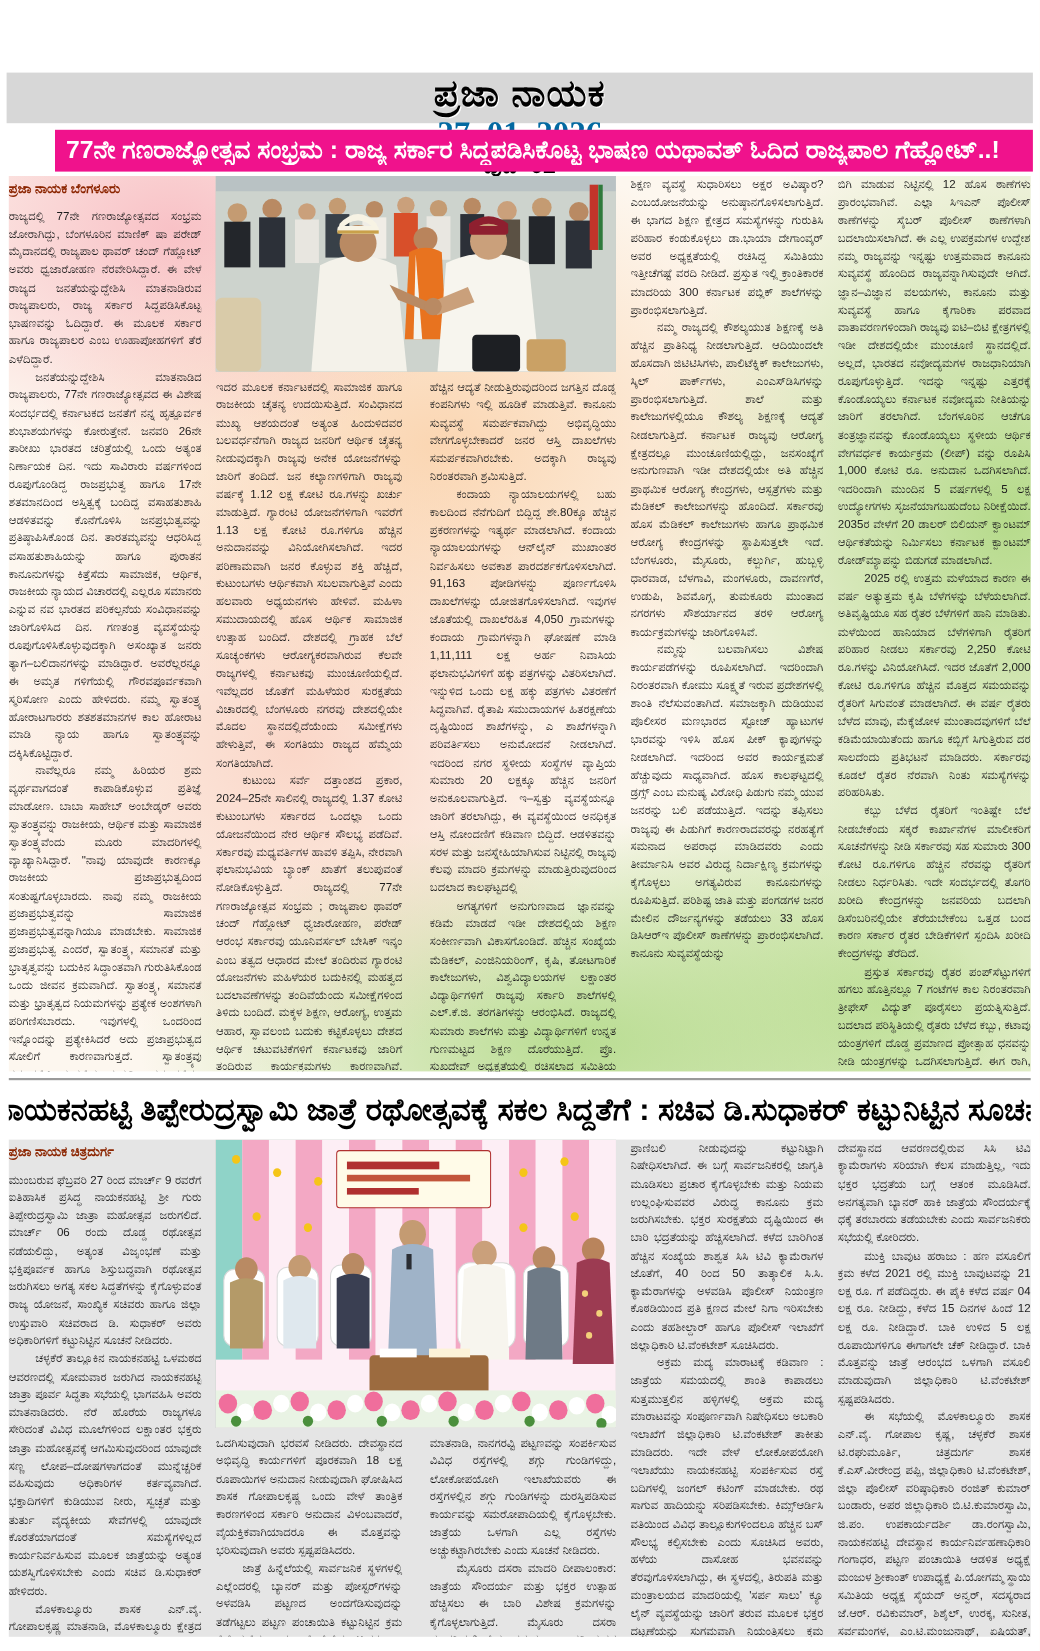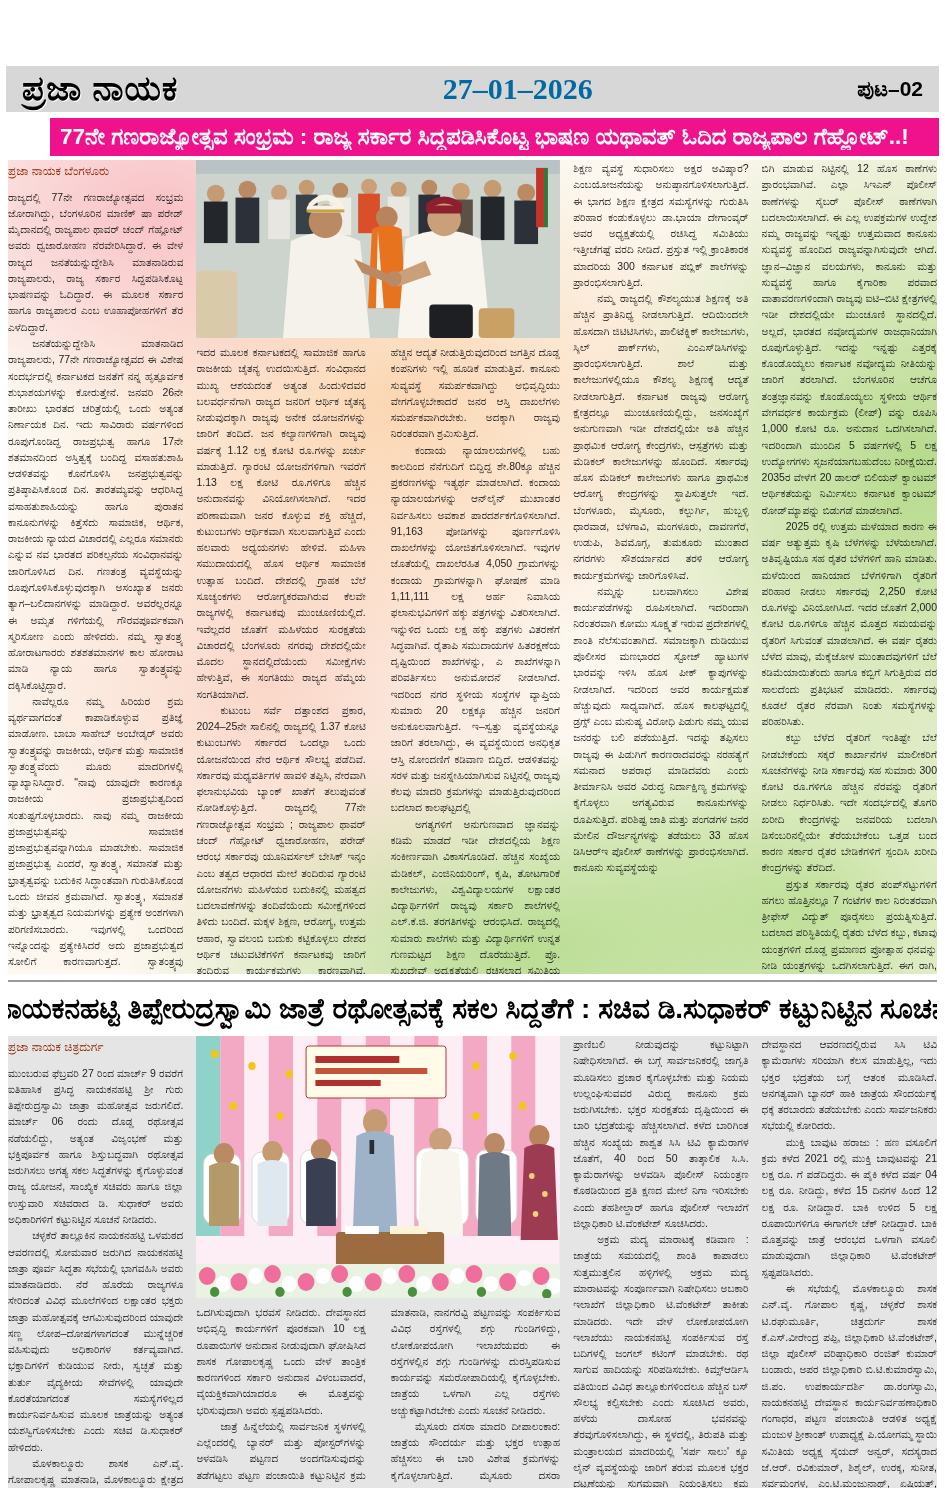--- a/index.html
+++ b/index.html
@@ -5,20 +5,21 @@
   html,body { margin:0; padding:0; background:#ffffff; }
   .page {
     position:relative; width:945px; height:1501px; overflow:hidden;
     background:#ffffff; font-family:"Liberation Sans", sans-serif; color:#1c1c1c;
   }
   
   .masthead {
     position:absolute; left:6px; right:6px; top:66px; height:46px;
     background:#d7d7d7; display:flex; align-items:center; padding:0 16px;
     box-sizing:border-box;
+    flex-direction:column;
   }
   .paper-name { font-size:34px; font-weight:bold; color:#000; letter-spacing:1px;
     text-shadow:1px 1px 0 #fff; flex:0 0 auto; }
   .date-center { flex:1 1 auto; text-align:center;
     font-family:"Liberation Serif", serif; font-size:30px; font-weight:bold; color:#0369a1; }
   .page-label { flex:0 0 auto; font-size:21px; font-weight:bold; color:#000; }
   
   .banner1 {
     position:absolute; left:6px; right:6px; top:118px; height:38px;
     background:#f0128c; color:#ffffff; display:flex; align-items:center;
@@ -40,21 +41,21 @@
   .article2 {
     position:absolute; left:8px; right:8px; top:1036px; height:452px; overflow:hidden;
     background:#e5e5e5;
   }
   .cols5 { display:grid; grid-template-columns:repeat(5,1fr); gap:13px; height:100%; }
   .colspan2 { grid-column:span 2; display:flex; flex-direction:column; }
   .inner2 { display:grid; grid-template-columns:1fr 1fr; gap:25px; flex:1 1 auto; overflow:hidden; margin-top:6px; }
   .txtcol { overflow:hidden; font-size:10.5px; line-height:1.55; text-align:justify; }
   .para { margin:0; }
   .para + .para { text-indent:2.3em; }
-  .byline { font-size:12px; font-weight:normal; color:#8b2500; margin:2px 0 8px 0; }
+  .byline { font-size:12px; font-weight:bold; color:#8b2500; margin:2px 0 8px 0; }
   
   .divider { position:absolute; left:8px; right:8px; top:980px; border-top:2px solid #9a9a9a; }
   .headline2 {
     position:absolute; left:8px; right:8px; top:986px; height:46px;
     display:flex; align-items:center; justify-content:center;
     font-size:28px; font-weight:bold; color:#000; text-align:center; white-space:nowrap; overflow:hidden;
   }
   
   .photo-frame { width:100%; overflow:hidden; background:#c9cfc9; flex:0 0 auto; }
   .photo-frame svg { display:block; width:100%; height:100%; }
@@ -309,21 +310,21 @@
                 <circle cx="232" cy="256" r="5"></circle>
                   <circle cx="306" cy="256" r="5"></circle>
                   <circle cx="376" cy="258" r="5"></circle>
               </g>
             </g>
           </svg>
         </div>
         <div class="inner2">
           <div class="txtcol">
             <div>
-                <p class="para">ಒದಗಿಸುವುದಾಗಿ ಭರವಸೆ ನೀಡಿದರು. ದೇವಸ್ಥಾನದ ಅಭಿವೃದ್ಧಿ ಕಾರ್ಯಗಳಿಗೆ ಪೂರಕವಾಗಿ 10 ಲಕ್ಷ ರೂಪಾಯಿಗಳ ಅನುದಾನ ನೀಡುವುದಾಗಿ ಘೋಷಿಸಿದ ಶಾಸಕ ಗೋಪಾಲಕೃಷ್ಣ ಒಂದು ವೇಳೆ ತಾಂತ್ರಿಕ ಕಾರಣಗಳಿಂದ ಸರ್ಕಾರಿ ಅನುದಾನ ವಿಳಂಬವಾದರೆ, ವೈಯಕ್ತಿಕವಾಗಿಯಾದರೂ ಈ ಮೊತ್ತವನ್ನು ಭರಿಸುವುದಾಗಿ ಅವರು ಸ್ಪಷ್ಟಪಡಿಸಿದರು.</p>
+                <p class="para">ಒದಗಿಸುವುದಾಗಿ ಭರವಸೆ ನೀಡಿದರು. ದೇವಸ್ಥಾನದ ಅಭಿವೃದ್ಧಿ ಕಾರ್ಯಗಳಿಗೆ ಪೂರಕವಾಗಿ 18 ಲಕ್ಷ ರೂಪಾಯಿಗಳ ಅನುದಾನ ನೀಡುವುದಾಗಿ ಘೋಷಿಸಿದ ಶಾಸಕ ಗೋಪಾಲಕೃಷ್ಣ ಒಂದು ವೇಳೆ ತಾಂತ್ರಿಕ ಕಾರಣಗಳಿಂದ ಸರ್ಕಾರಿ ಅನುದಾನ ವಿಳಂಬವಾದರೆ, ವೈಯಕ್ತಿಕವಾಗಿಯಾದರೂ ಈ ಮೊತ್ತವನ್ನು ಭರಿಸುವುದಾಗಿ ಅವರು ಸ್ಪಷ್ಟಪಡಿಸಿದರು.</p>
                 <p class="para">ಜಾತ್ರೆ ಹಿನ್ನೆಲೆಯಲ್ಲಿ ಸಾರ್ವಜನಿಕ ಸ್ಥಳಗಳಲ್ಲಿ ಎಲ್ಲೆಂದರಲ್ಲಿ ಬ್ಯಾನರ್ ಮತ್ತು ಪೋಸ್ಟರ್‌ಗಳನ್ನು ಅಳವಡಿಸಿ ಪಟ್ಟಣದ ಅಂದಗೆಡಿಸುವುದನ್ನು ತಡೆಗಟ್ಟಲು ಪಟ್ಟಣ ಪಂಚಾಯಿತಿ ಕಟ್ಟುನಿಟ್ಟಿನ ಕ್ರಮ ಕೈಗೊಳ್ಳಬೇಕು ಎಂದು ಇದೇ ವೇಳೆ ಸೂಚಿಸಿದರು.</p>
               </div>
           </div>
           <div class="txtcol">
             <div>
                 <p class="para">ಮಾತನಾಡಿ, ನಾನಗರವ್ಟಿ ಪಟ್ಟಣವನ್ನು ಸಂಪರ್ಕಿಸುವ ವಿವಿಧ ರಸ್ತೆಗಳಲ್ಲಿ ಶಗ್ಗು ಗುಂಡಿಗಳಿದ್ದು, ಲೋಕೋಪಯೋಗಿ ಇಲಾಖೆಯವರು ಈ ರಸ್ತೆಗಳಲ್ಲಿನ ಶಗ್ಗು ಗುಂಡಿಗಳನ್ನು ದುರಸ್ತಿಪಡಿಸುವ ಕಾರ್ಯವನ್ನು ಸಮರೋಪಾದಿಯಲ್ಲಿ ಕೈಗೊಳ್ಳಬೇಕು. ಜಾತ್ರೆಯ ಒಳಗಾಗಿ ಎಲ್ಲ ರಸ್ತೆಗಳು ಅಚ್ಚುಕಟ್ಟಾಗಿರಬೇಕು ಎಂದು ಸೂಚನೆ ನೀಡಿದರು.</p>
                 <p class="para">ಮೈಸೂರು ದಸರಾ ಮಾದರಿ ದೀಪಾಲಂಕಾರ: ಜಾತ್ರೆಯ ಸೌಂದರ್ಯ ಮತ್ತು ಭಕ್ತರ ಉತ್ಸಾಹ ಹೆಚ್ಚಿಸಲು ಈ ಬಾರಿ ವಿಶೇಷ ಕ್ರಮಗಳನ್ನು ಕೈಗೊಳ್ಳಲಾಗುತ್ತಿದೆ. ಮೈಸೂರು ದಸರಾ ಮಾದರಿಯಲ್ಲಿ ದೇವಸ್ಥಾನದ ಮುಖ್ಯ ದ್ವಾರದಿಂದ ರಥ ಬೀದಿಯವರೆಗೆ ರಸ್ತೆಯ ಎರಡೂ ಬದಿಗಳಲ್ಲಿ ಆಕರ್ಷಕ ದೀಪಾಲಂಕಾರ ಮಾಡಲಾಗುವುದು ಜಿಲ್ಲಾಧಿಕಾರಿ ಟಿ.ವೆಂಕಟೇಶ್ ಸಭೆಯಲ್ಲಿ ತಿಳಿಸಿದರು. ದೀಪಾಲಂಕಾರ ಜಾತ್ರೆಗೆ ಮತ್ತಷ್ಟು ಮೆರುಗು ನೀಡಲಿದೆ. ಜನರನ್ನು ಸಹ ಆಕರ್ಷಿಸಲಿದೆ. ದೀಪಾಲಂಕಾರದ ಕುರಿತು ದೇವಸ್ಥಾನ ಮಂಡಳಿ ಜೊತೆ ಬೆಸ್ಕಾಂ ಅಧಿಕಾರಿಗಳು ಚರ್ಚಿಸಿ ಯೋಜನೆ ರೂಪಿಸುವಂತೆ ಈ ವೇಳೆ ಅವರು ಸೂಚಿಸಿದರು.</p>
               </div>
           </div>
         </div>

